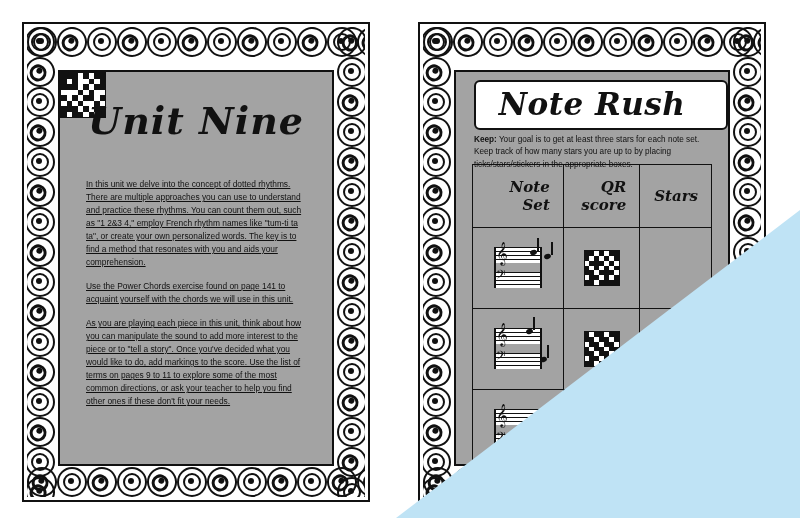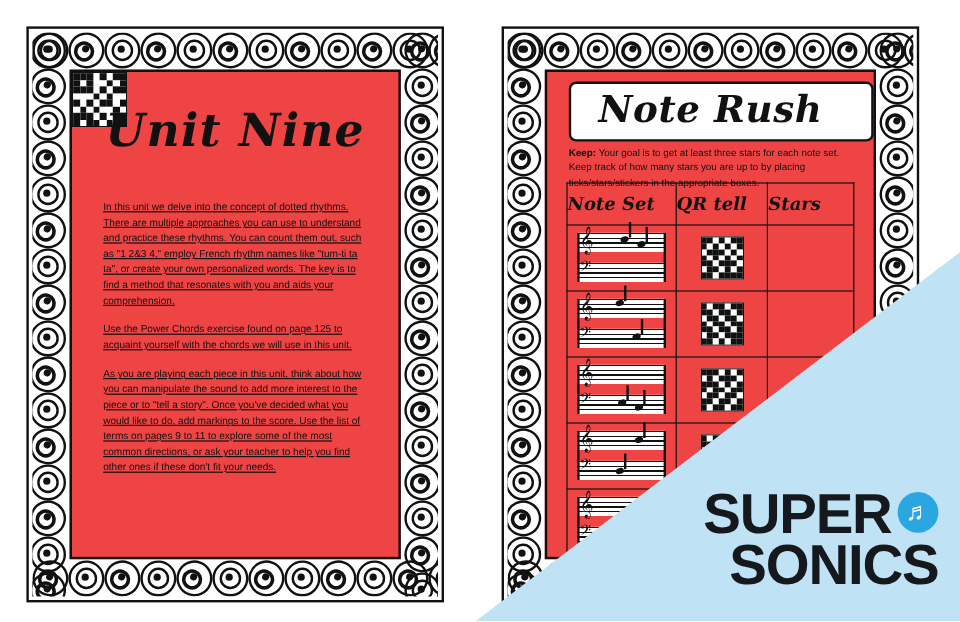--- a/index.html
+++ b/index.html
@@ -45,23 +45,24 @@
   }
   .swirl:after{
     content:"";position:absolute;left:9px;top:9px;width:6px;height:6px;
     border-radius:50%;background:#111;
   }
   .swirl.alt{transform:rotate(20deg);}
   .swirl.alt:before{left:3px;top:6px;right:6px;bottom:3px;border-width:3px;}
 
   .inner-card{
     position:absolute;
-    background:#ef4444;
+    background:#a3a3a3;
     border:2px solid #111;
     box-sizing:border-box;
+    margin-top:12px;
   }
 
   
   #left-card{left:34px;top:34px;right:34px;bottom:34px;}
   .qr-cell{
     display:grid;
     border:1px solid #111;
     background:#fff;
   }
   .qr-cell i{background:#111;}
@@ -111,22 +112,22 @@
   .goal b{font-weight:bold;}
 
   table.notes{
     position:absolute;left:16px;right:16px;top:92px;
     border-collapse:collapse;
     table-layout:fixed;
     width:calc(100% - 32px);
   }
   table.notes th,table.notes td{
     border:1.5px solid #111;
-    padding:0;
-    text-align:left;
+    padding:13px;
+    text-align:right;
     vertical-align:middle;
   }
   table.notes th{
     height:34px;
     font-family:"DejaVu Serif", serif;
     font-style:italic;font-weight:bold;
     font-size:15px;color:#111;
   }
   table.notes td{height:54px;}
   col.c1{width:38%;}
@@ -334,21 +335,21 @@
           <i class="w"></i>
           <i></i>
           <i class="w"></i>
           <i></i>
       </div>
 
       <div class="unit-title">Unit Nine</div>
 
       <div class="body-copy">
         <p>In this unit we delve into the concept of dotted rhythms. There are multiple approaches you can use to understand and practice these rhythms. You can count them out, such as "1 2&amp;3 4," employ French rhythm names like "tum-ti ta ta", or create your own personalized words. The key is to find a method that resonates with you and aids your comprehension.</p>
-        <p>Use the Power Chords exercise found on page 125 to acquaint yourself with the chords we will use in this unit.</p>
+        <p>Use the Power Chords exercise found on page 141 to acquaint yourself with the chords we will use in this unit.</p>
         <p>As you are playing each piece in this unit, think about how you can manipulate the sound to add more interest to the piece or to "tell a story". Once you've decided what you would like to do, add markings to the score. Use the list of terms on pages 9 to 11 to explore some of the most common directions, or ask your teacher to help you find other ones if these don't fit your needs.</p>
       </div>
     </div>
   </div>
 
   <div class="page" id="page-right">
     <div class="swirl-border">
       <div class="swirl-row" style="left:0;right:0;top:0;">
         <span class="swirl"></span>
           <span class="swirl alt"></span>
@@ -426,21 +427,21 @@
 
       <table class="notes">
         <colgroup>
             <col class="c1">
             <col class="c2">
             <col class="c3">
           </colgroup>
         <thead>
           <tr>
             <th>Note Set</th>
-            <th>QR tell</th>
+            <th>QR score</th>
             <th>Stars</th>
           </tr>
         </thead>
         <tbody>
 
           <tr>
             <td>
               <div class="staff-wrap">
                 <div class="staff top"></div>
                   <div class="staff bot"></div>
@@ -794,21 +795,14 @@
             <td></td>
           </tr>
         </tbody>
       </table>
     </div>
 
     <div class="footer">© 2023. All rights reserved. SAMPLE MUSIC ONLY.</div>
   </div>
 
   <div class="brand-wedge"></div>
-  <div class="brand-text">
-    <div class="brand-line1">
-      <span>SUPER</span>
-      <span class="note-badge">♬</span>
-    </div>
-    <div class="brand-line2">SONICS</div>
-  </div>
 
 </div>
 
 </body></html>

